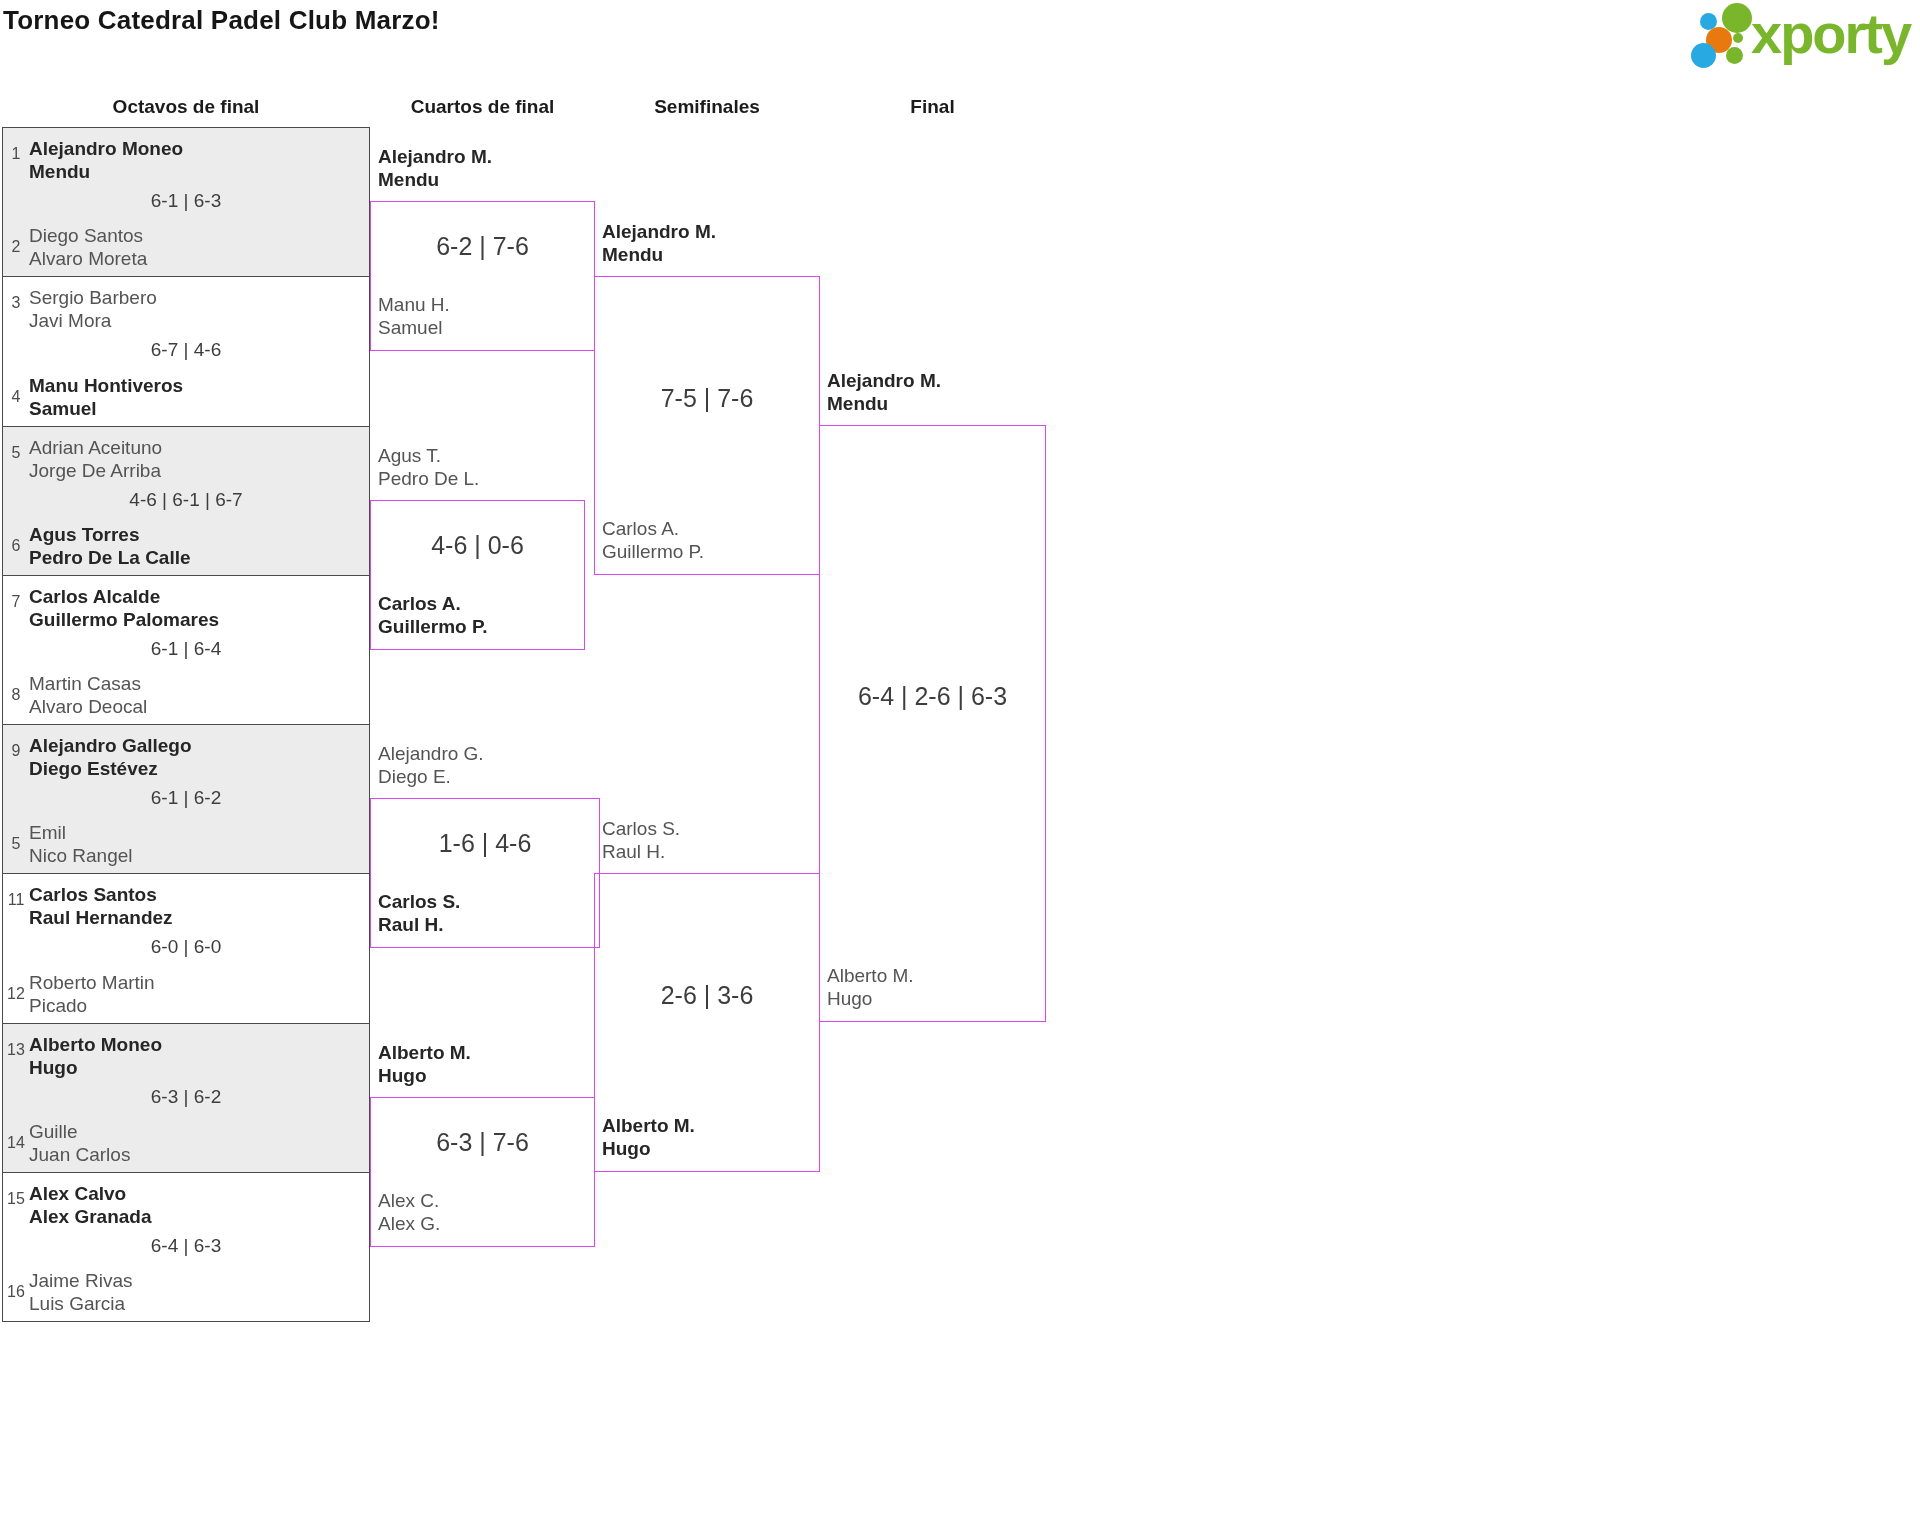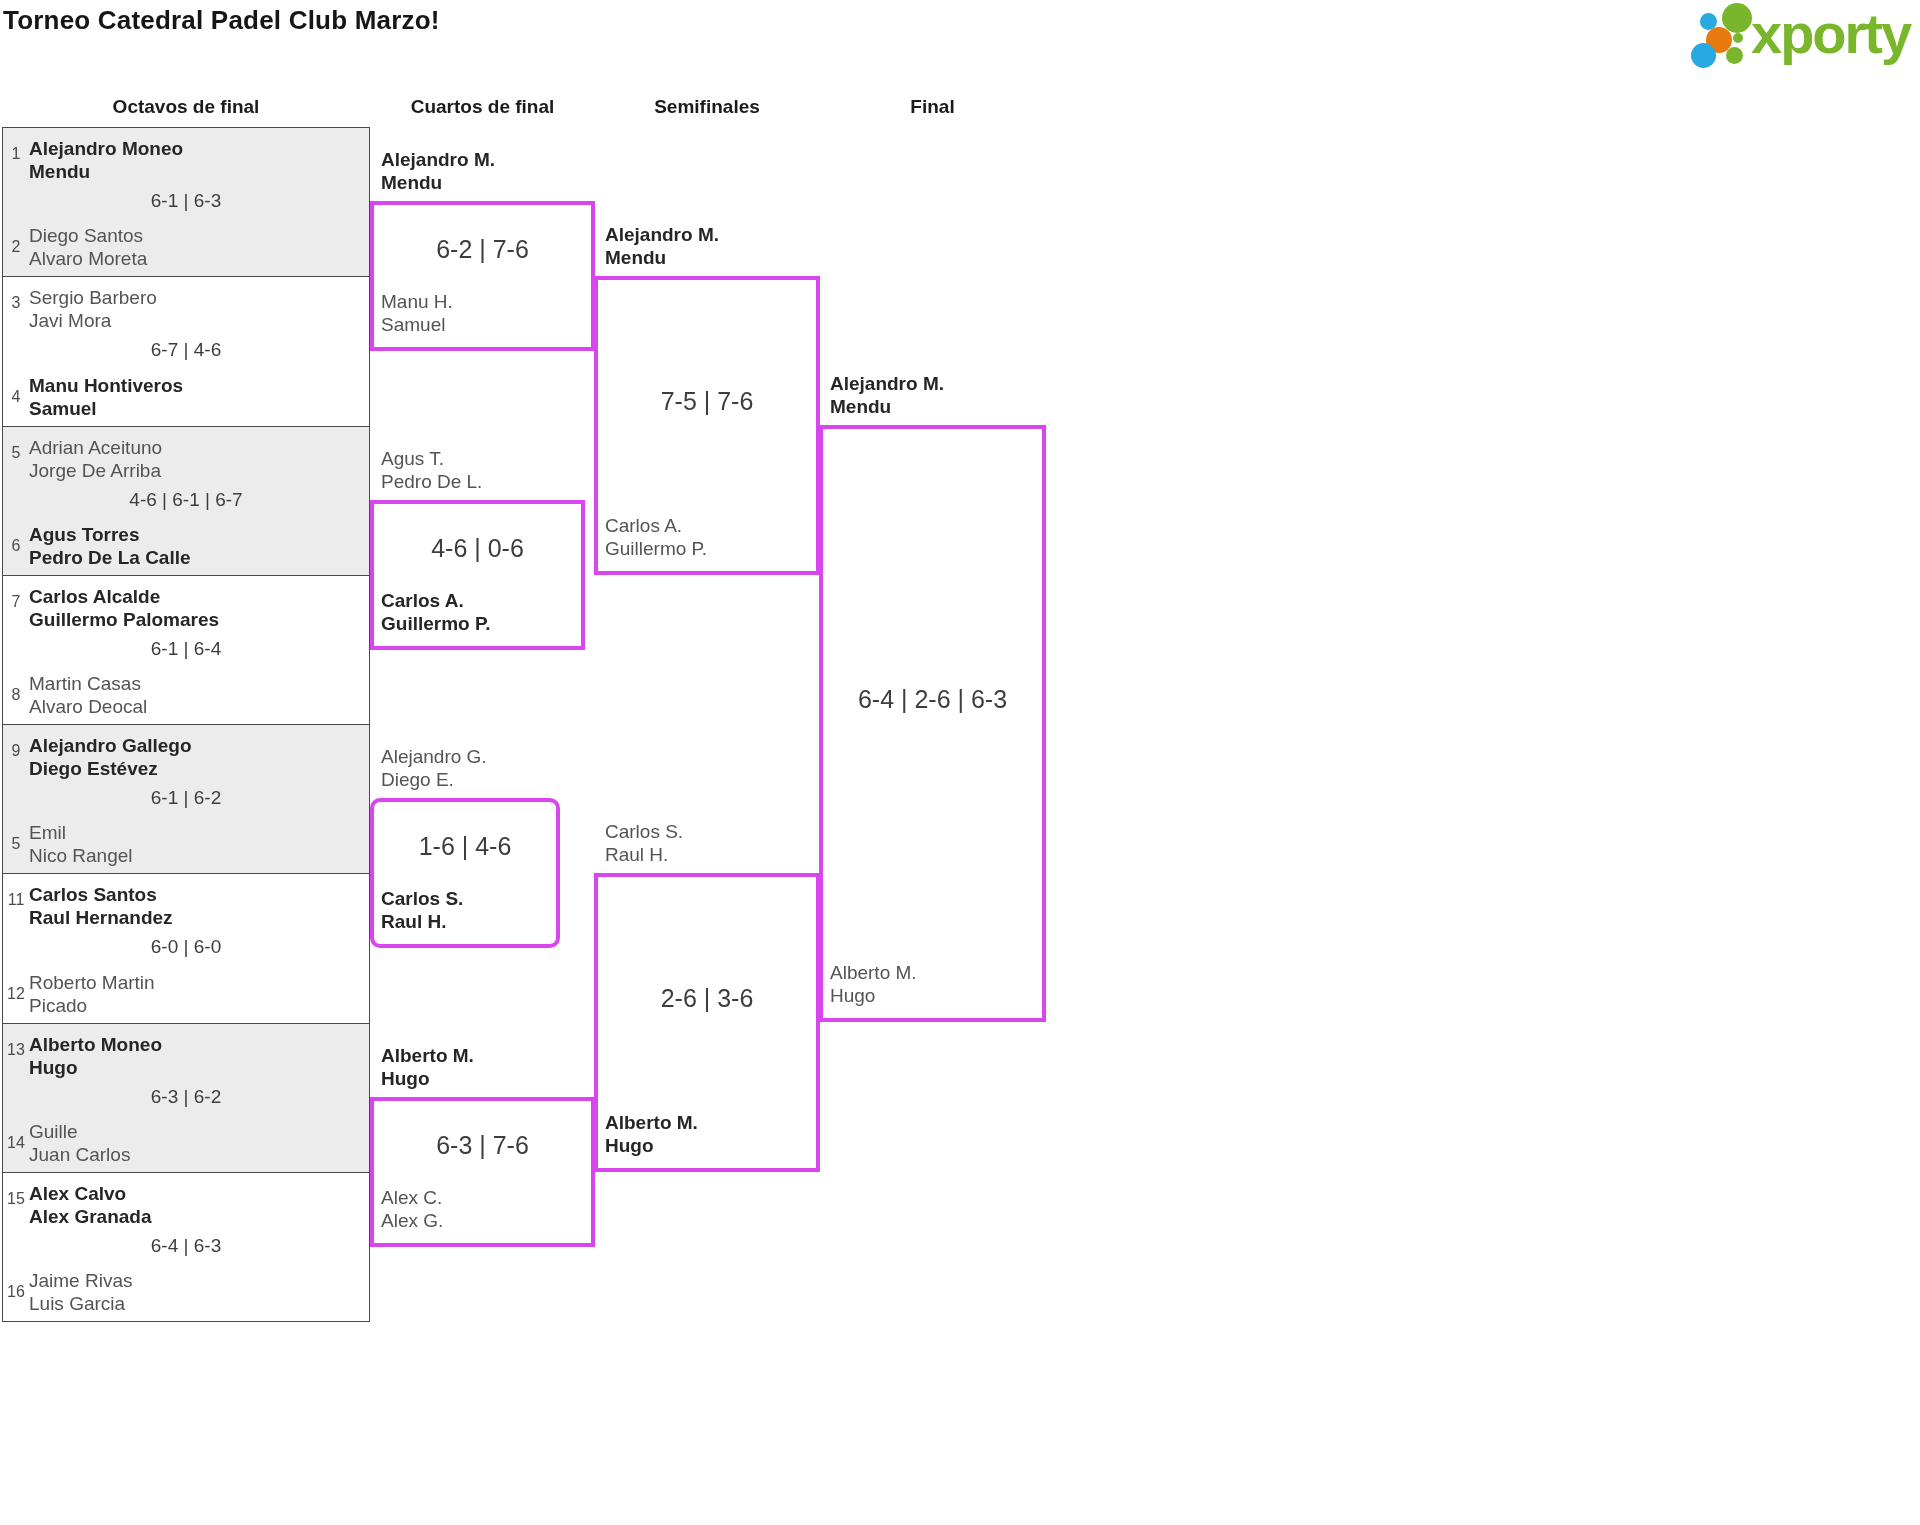--- a/index.html
+++ b/index.html
@@ -32,21 +32,21 @@
   .seed.b{bottom:19px;}
   .team{font-size:19px;line-height:23px;color:#545454;white-space:nowrap;}
   .team .l{display:block;}
   .team.w{font-weight:bold;color:#262626;}
   .m .team.t{position:absolute;left:26px;top:9px;}
   .m .team.b{position:absolute;left:26px;bottom:6px;}
   .m .score{position:absolute;left:0;right:0;top:calc(50% - 12px);text-align:center;
             font-size:19px;color:#3d3d3d;}
 
   
-  .box{position:absolute;border:4px solid #d946ef;box-sizing:border-box;}
+  .box{position:absolute;border:1px solid #d946ef;box-sizing:border-box;}
   .box .team.above{position:absolute;left:7px;bottom:calc(100% + 11px);}
   .box .team.inside{position:absolute;left:7px;bottom:11px;}
   .box .bscore{position:absolute;left:0;right:0;text-align:center;font-size:25px;color:#3d3d3d;}
   .box.qf .bscore{top:30px;}
   .box.sf .bscore{top:107px;}
   .box.f  .bscore{top:256px;}
 </style>
 </head>
 <body>
 
@@ -204,21 +204,21 @@
         <span class="l">Agus T.</span>
         <span class="l">Pedro De L.</span>
       </div>
     <div class="bscore">4-6 | 0-6</div>
     <div class="team inside w">
         <span class="l">Carlos A.</span>
         <span class="l">Guillermo P.</span>
       </div>
   </div>
 
-  <div class="box qf" style="left:370px;top:798px;width:190px;height:150px;border-radius:10px;">
+  <div class="box qf" style="left:370px;top:798px;width:230px;height:150px;">
     <div class="team above">
         <span class="l">Alejandro G.</span>
         <span class="l">Diego E.</span>
       </div>
     <div class="bscore">1-6 | 4-6</div>
     <div class="team inside w">
         <span class="l">Carlos S.</span>
         <span class="l">Raul H.</span>
       </div>
   </div>

